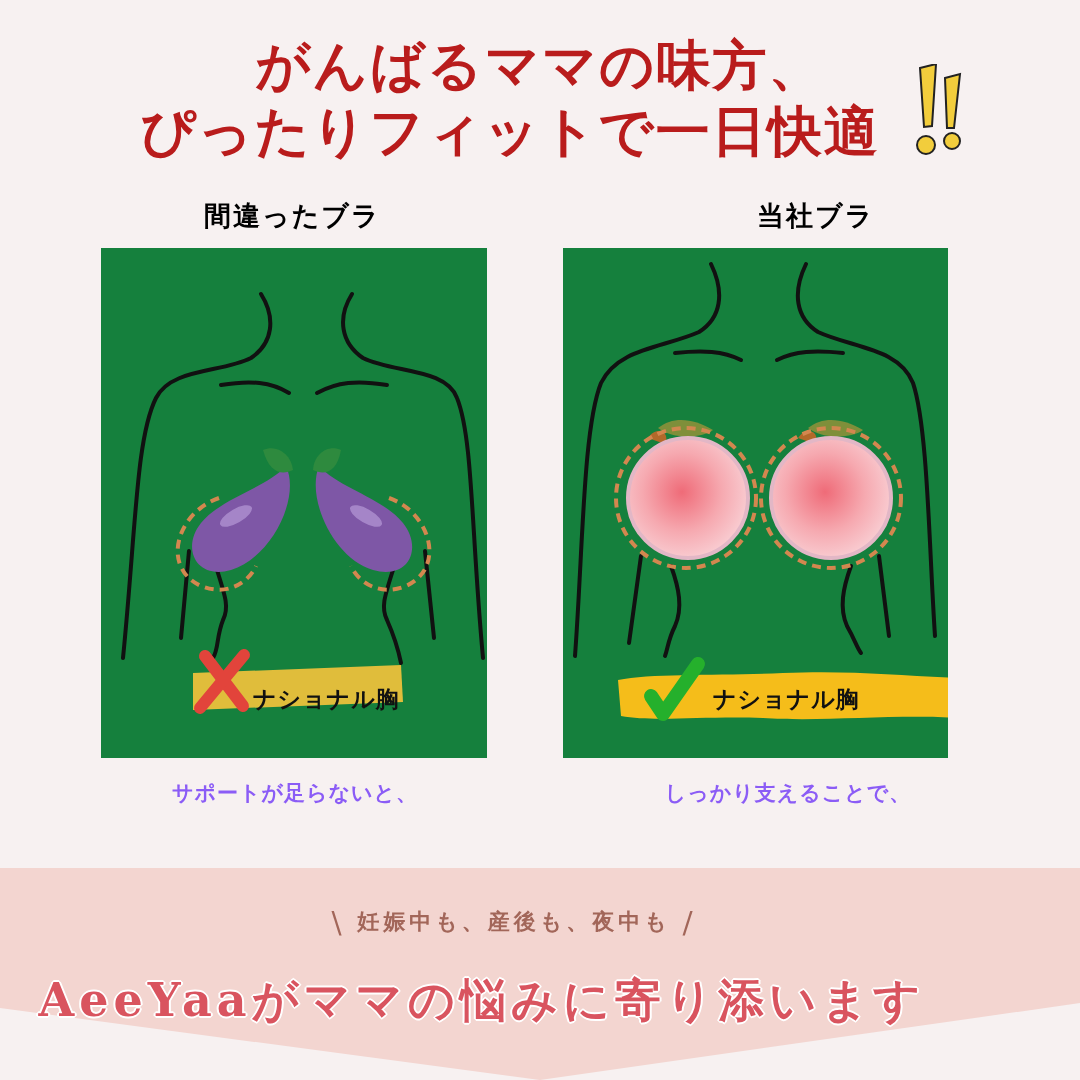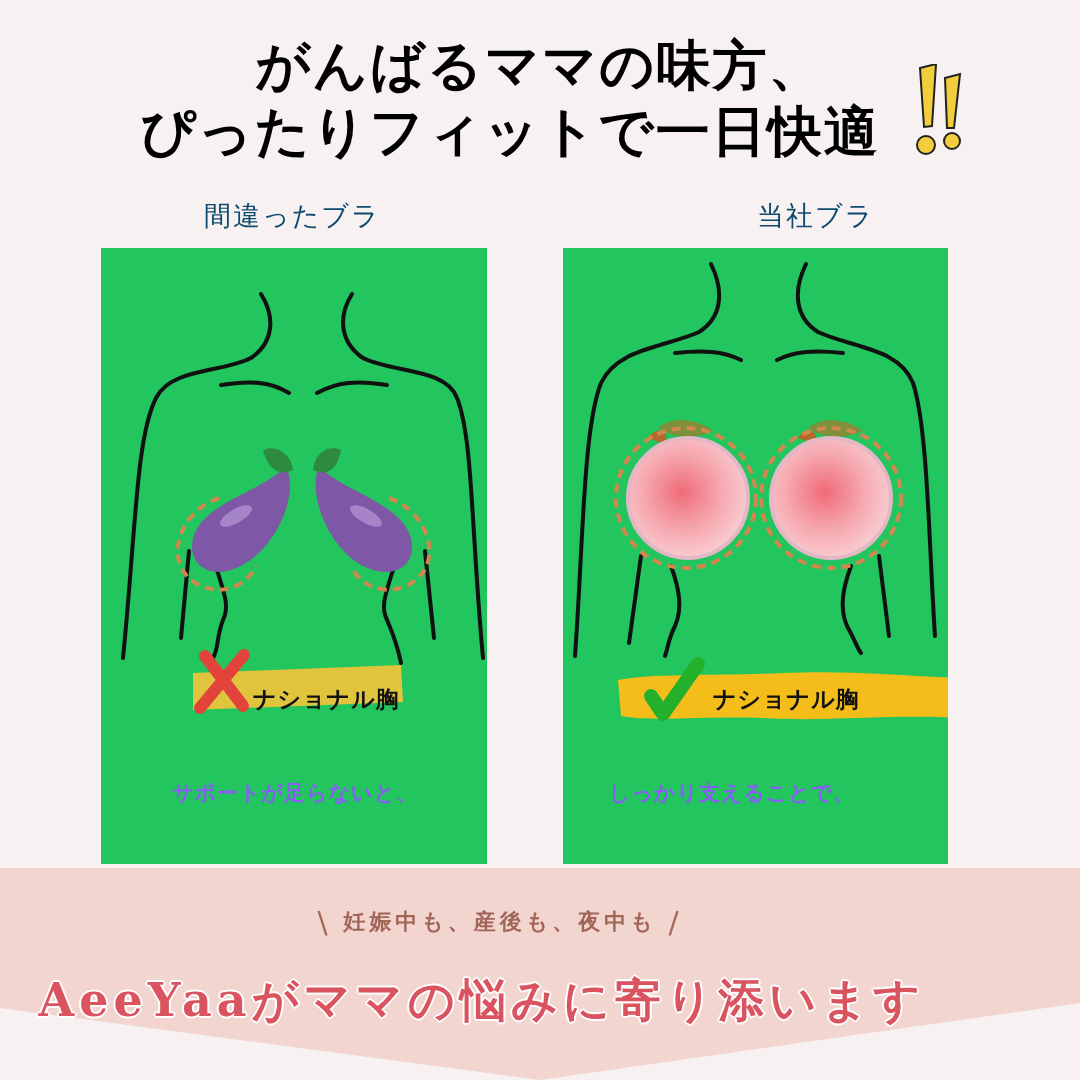--- a/index.html
+++ b/index.html
@@ -1,36 +1,36 @@
 <!DOCTYPE html>
 <html><head>
 <meta charset="utf-8">
 <style>
   html, body { margin:0; padding:0; }
   body { width:1080px; height:1080px; background:#f7f1f1; position:relative; overflow:hidden;
          font-family:"DejaVu Serif","Liberation Serif",serif; }
-  .headline { position:absolute; left:0; width:1080px; text-align:center; color:#000000;
+  .headline { position:absolute; left:0; width:1080px; text-align:center; color:#b91c1c;
               font-size:54px; font-weight:bold; letter-spacing:2px; line-height:1; }
   #hl1 { top:38px; }
   #hl2 { top:104px; left:-30px; }
   .bang { position:absolute; left:912px; top:64px; }
-  .col-title { position:absolute; top:198px; color:#0c4a6e; font-size:27px; font-weight:normal; letter-spacing:2px; }
+  .col-title { position:absolute; top:198px; color:#000000; font-size:27px; font-weight:bold; letter-spacing:2px; }
   #t-left { left:204px; }
   #t-right { left:757px; }
-  .panel { position:absolute; top:248px; height:616px; background:#22c55e; }
+  .panel { position:absolute; top:248px; height:510px; background:#15803d; }
   #panel-left { left:101px; width:386px; }
   #panel-right { left:563px; width:385px; }
   .panel svg { position:absolute; left:0; top:0; }
   .tag { position:absolute; font-size:23px; font-weight:bold; color:#111; letter-spacing:1px; }
   .caption { position:absolute; top:776px; text-align:center; color:#8b5cf6; font-size:21px;
              font-weight:bold; line-height:34px; letter-spacing:1px; }
   #cap-left { left:100px; width:390px; }
-  #cap-right { left:532px; width:400px; }
+  #cap-right { left:588px; width:400px; }
   .banner { position:absolute; left:0; top:868px; width:1080px; height:212px; }
-  .sub { position:absolute; top:905px; left:0; width:1000px; text-align:center; color:#a26659;
+  .sub { position:absolute; top:905px; left:14px; width:1000px; text-align:center; color:#a26659;
          font-size:22px; font-weight:bold; letter-spacing:4px; }
   .slash { display:inline-block; color:#a26659; font-size:30px; font-weight:normal; vertical-align:middle; }
   .main-msg { position:absolute; top:970px; left:0; width:964px; text-align:center; color:#d9545f;
               font-size:46px; font-weight:bold; letter-spacing:5px;
               text-shadow:-2px 0 #fff,2px 0 #fff,0 -2px #fff,0 2px #fff,-1px -1px #fff,1px 1px #fff,-1px 1px #fff,1px -1px #fff; }
 </style>
 </head>
 <body>
 
 <div>

